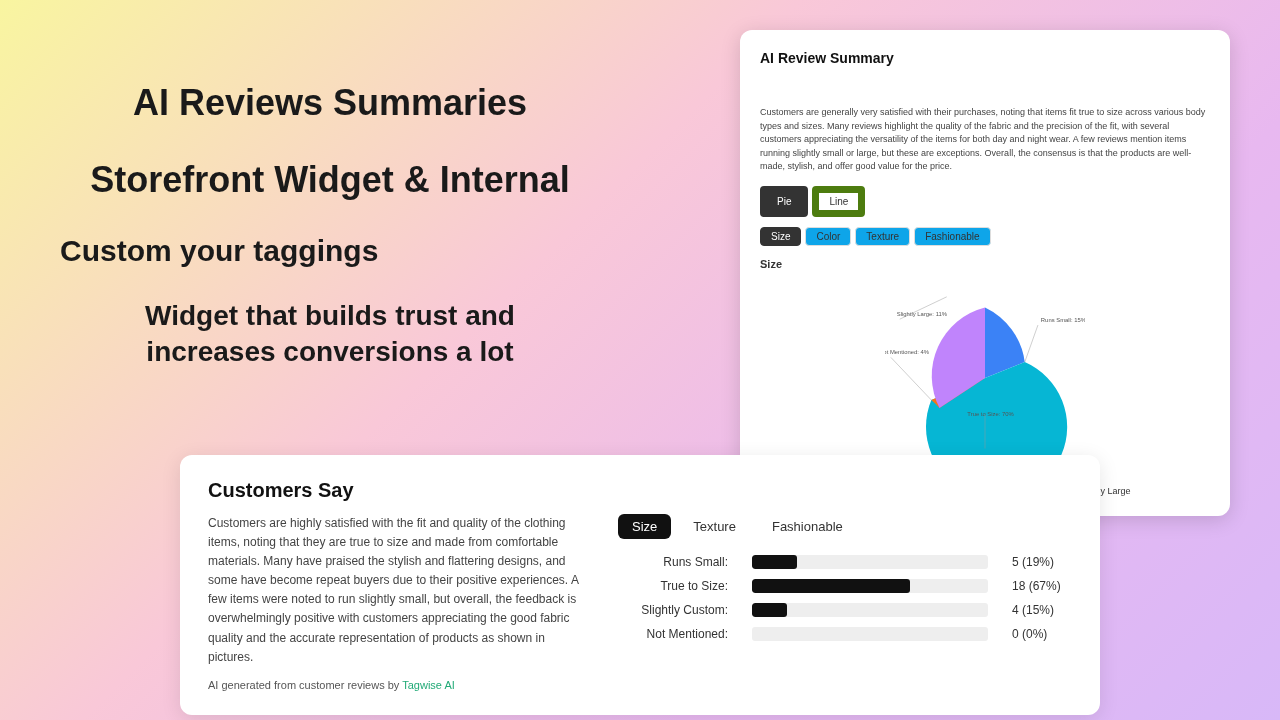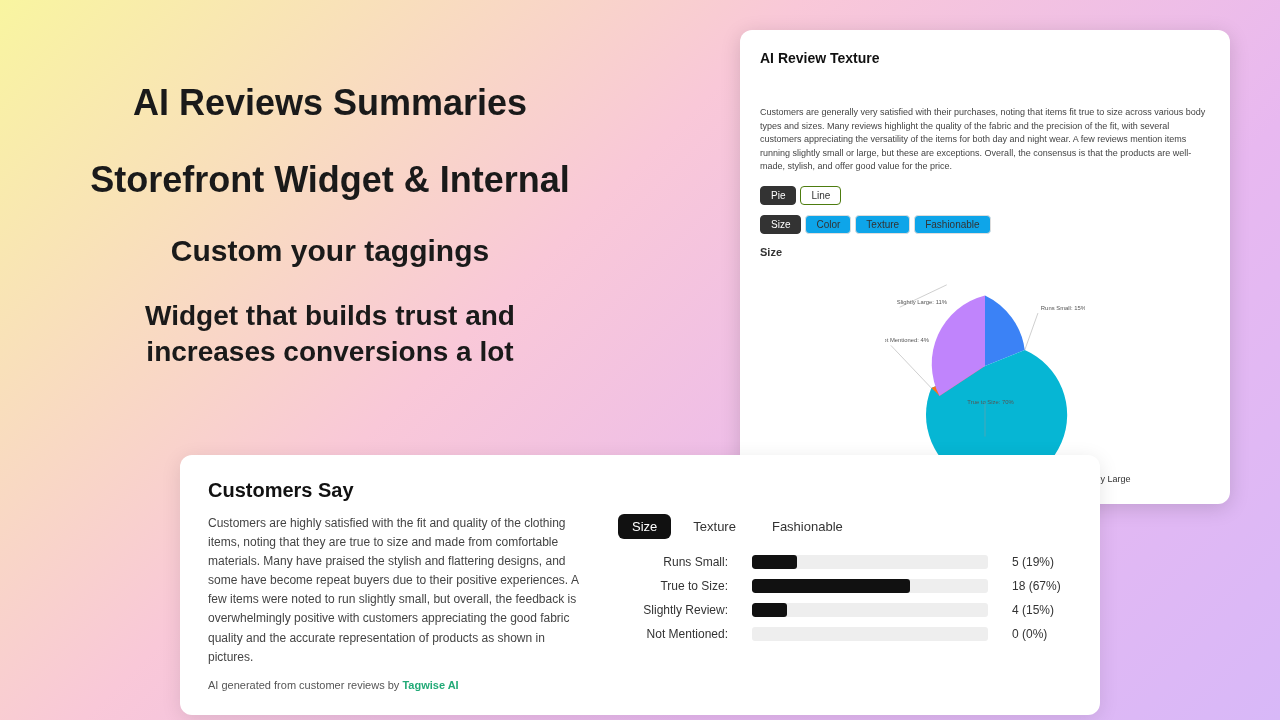--- a/index.html
+++ b/index.html
@@ -32,21 +32,21 @@
       font-weight: 800;
       color: #1a1a1a;
       line-height: 1.3;
       text-align: center;
       margin-bottom: 30px;
     }
     .left-section h2 {
       font-size: 30px;
       font-weight: 800;
       color: #1a1a1a;
-      text-align: center;
+      text-align: left;
       margin-bottom: 30px;
     }
     .left-section h3 {
       font-size: 28px;
       font-weight: 800;
       color: #1a1a1a;
       text-align: center;
       line-height: 1.3;
     }
 
@@ -75,21 +75,21 @@
       margin-bottom: 12px;
       margin-top: 40px;
     }
     .chart-type-buttons {
       display: flex;
       gap: 4px;
       margin-bottom: 10px;
     }
     .chart-type-btn {
       padding: 3px 10px;
-      border: 1px solid #4d7c0f;
+      border: 7px solid #4d7c0f;
       border-radius: 4px;
       font-size: 10px;
       cursor: pointer;
       background: white;
       color: #333;
     }
     .chart-type-btn.active {
       background: #333;
       color: white;
       border-color: #333;
@@ -181,21 +181,20 @@
       line-height: 1.6;
       margin-bottom: 12px;
     }
     .widget-footer {
       font-size: 11px;
       color: #555;
     }
     .widget-footer a {
       color: #22aa77;
       text-decoration: none;
-      font-weight: bold;
     }
     .widget-right {
       flex: 1;
     }
     .tag-tabs {
       display: flex;
       gap: 8px;
       margin-bottom: 16px;
     }
     .tag-tab {
@@ -262,21 +261,21 @@
   <h2>
     <span>Custom your taggings</span>
   </h2>
   <h3>
     <span>Widget that builds trust and</span><br>
     <span>increases conversions a lot</span>
   </h3>
 </div>
 
 <div class="review-card">
-  <div class="card-title">AI Review Texture</div>
+  <div class="card-title">AI Review Summary</div>
   <div class="card-desc">Customers are generally very satisfied with their purchases, noting that items fit true to size across various body types and sizes. Many reviews highlight the quality of the fabric and the precision of the fit, with several customers appreciating the versatility of the items for both day and night wear. A few reviews mention items running slightly small or large, but these are exceptions. Overall, the consensus is that the products are well-made, stylish, and offer good value for the price.</div>
 
   <div class="chart-type-buttons">
     <button class="chart-type-btn active">Pie</button>
     <button class="chart-type-btn">Line</button>
   </div>
 
   <div class="tag-buttons">
     <button class="tag-btn active">Size</button>
     <button class="tag-btn">Color</button>
@@ -354,21 +353,21 @@
           <div class="bar-value">5 (19%)</div>
         </div>
         <div class="bar-row">
           <div class="bar-label">True to Size:</div>
           <div class="bar-track">
             <div class="bar-fill" style="width:67%"></div>
           </div>
           <div class="bar-value">18 (67%)</div>
         </div>
         <div class="bar-row">
-          <div class="bar-label">Slightly Review:</div>
+          <div class="bar-label">Slightly Custom:</div>
           <div class="bar-track">
             <div class="bar-fill" style="width:15%"></div>
           </div>
           <div class="bar-value">4 (15%)</div>
         </div>
         <div class="bar-row">
           <div class="bar-label">Not Mentioned:</div>
           <div class="bar-track">
             <div class="bar-fill" style="width:0%"></div>
           </div>

